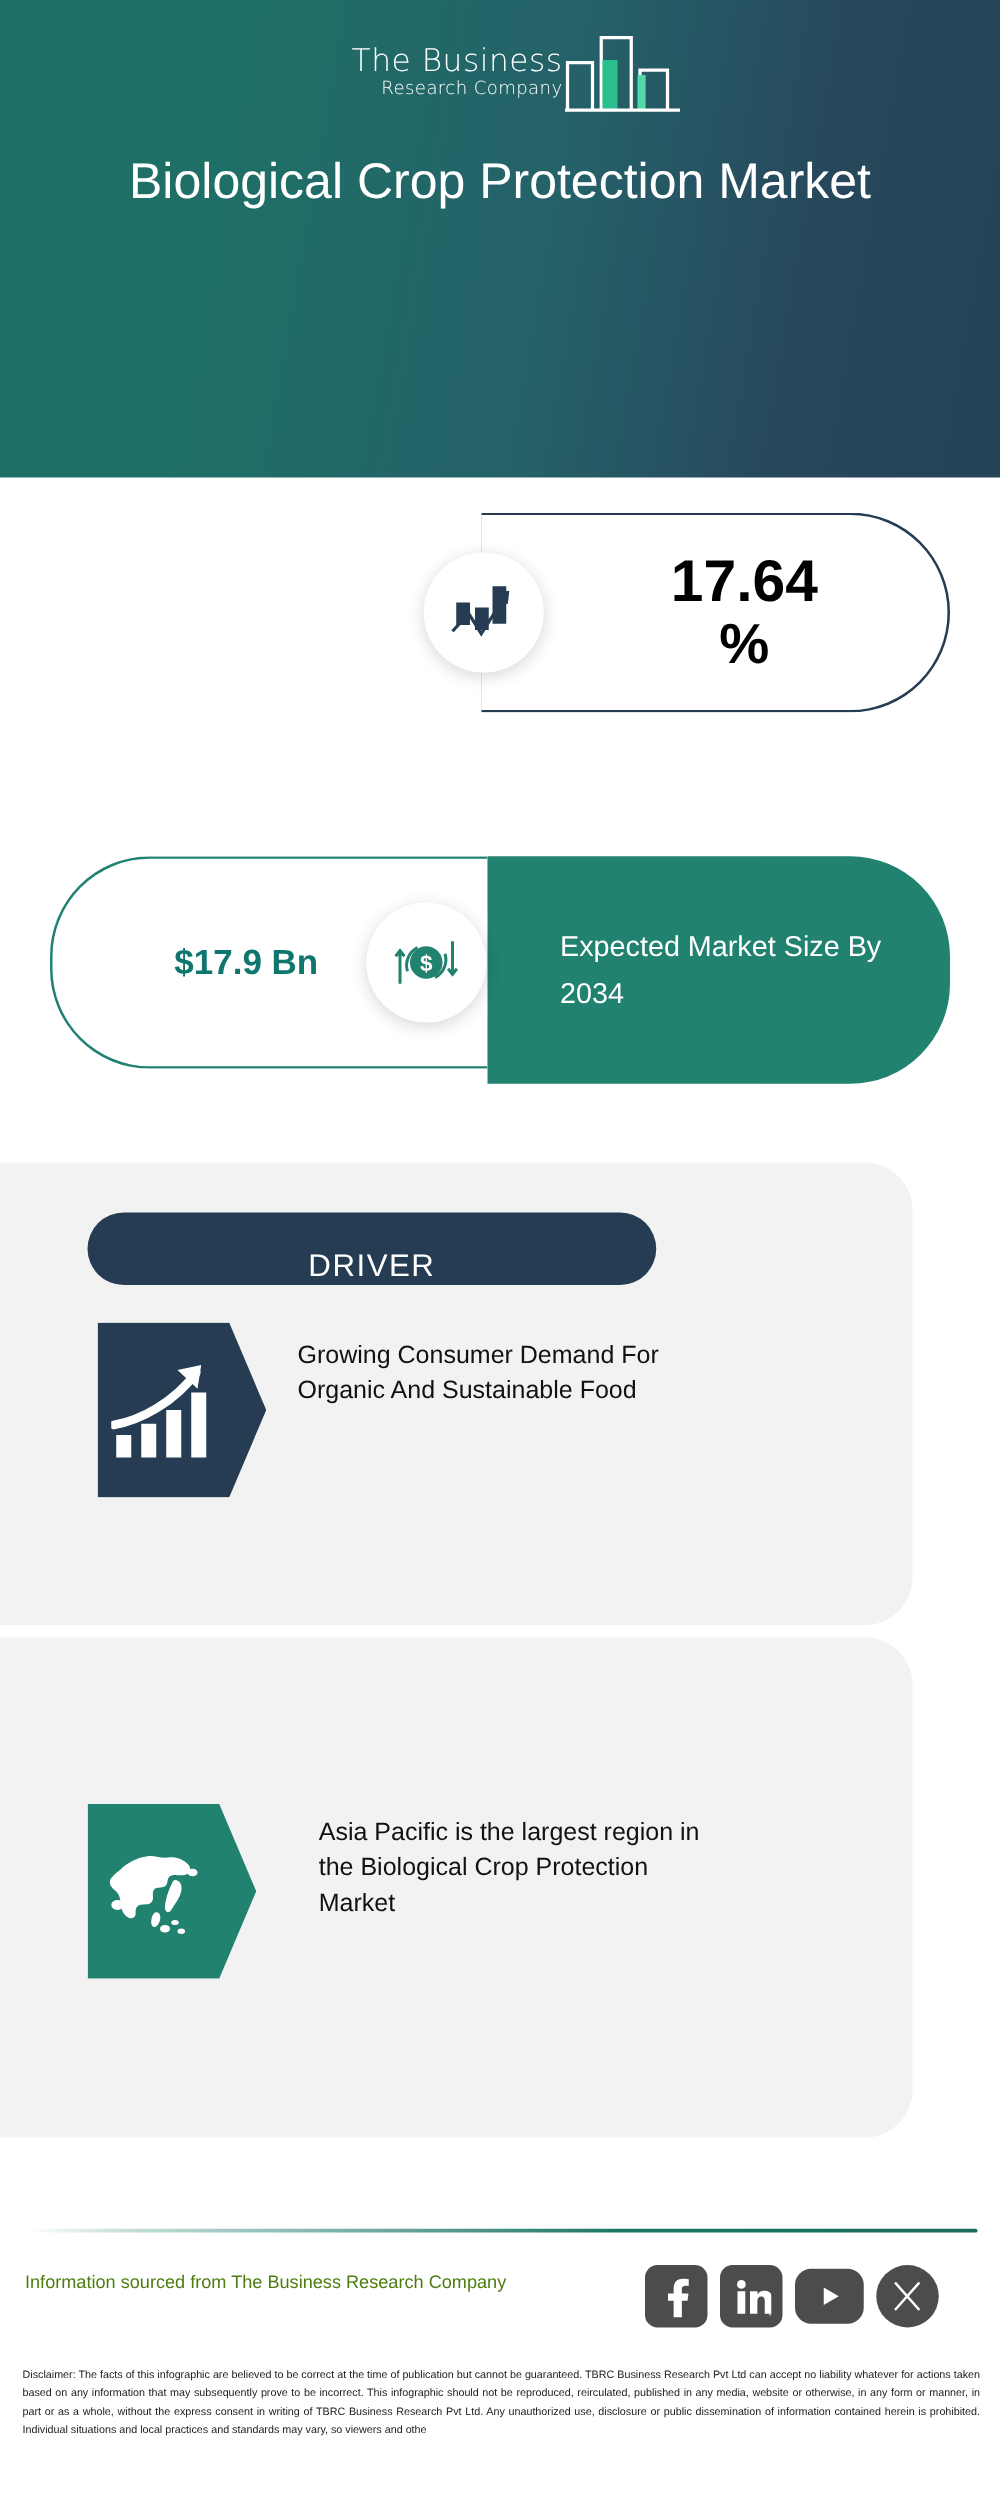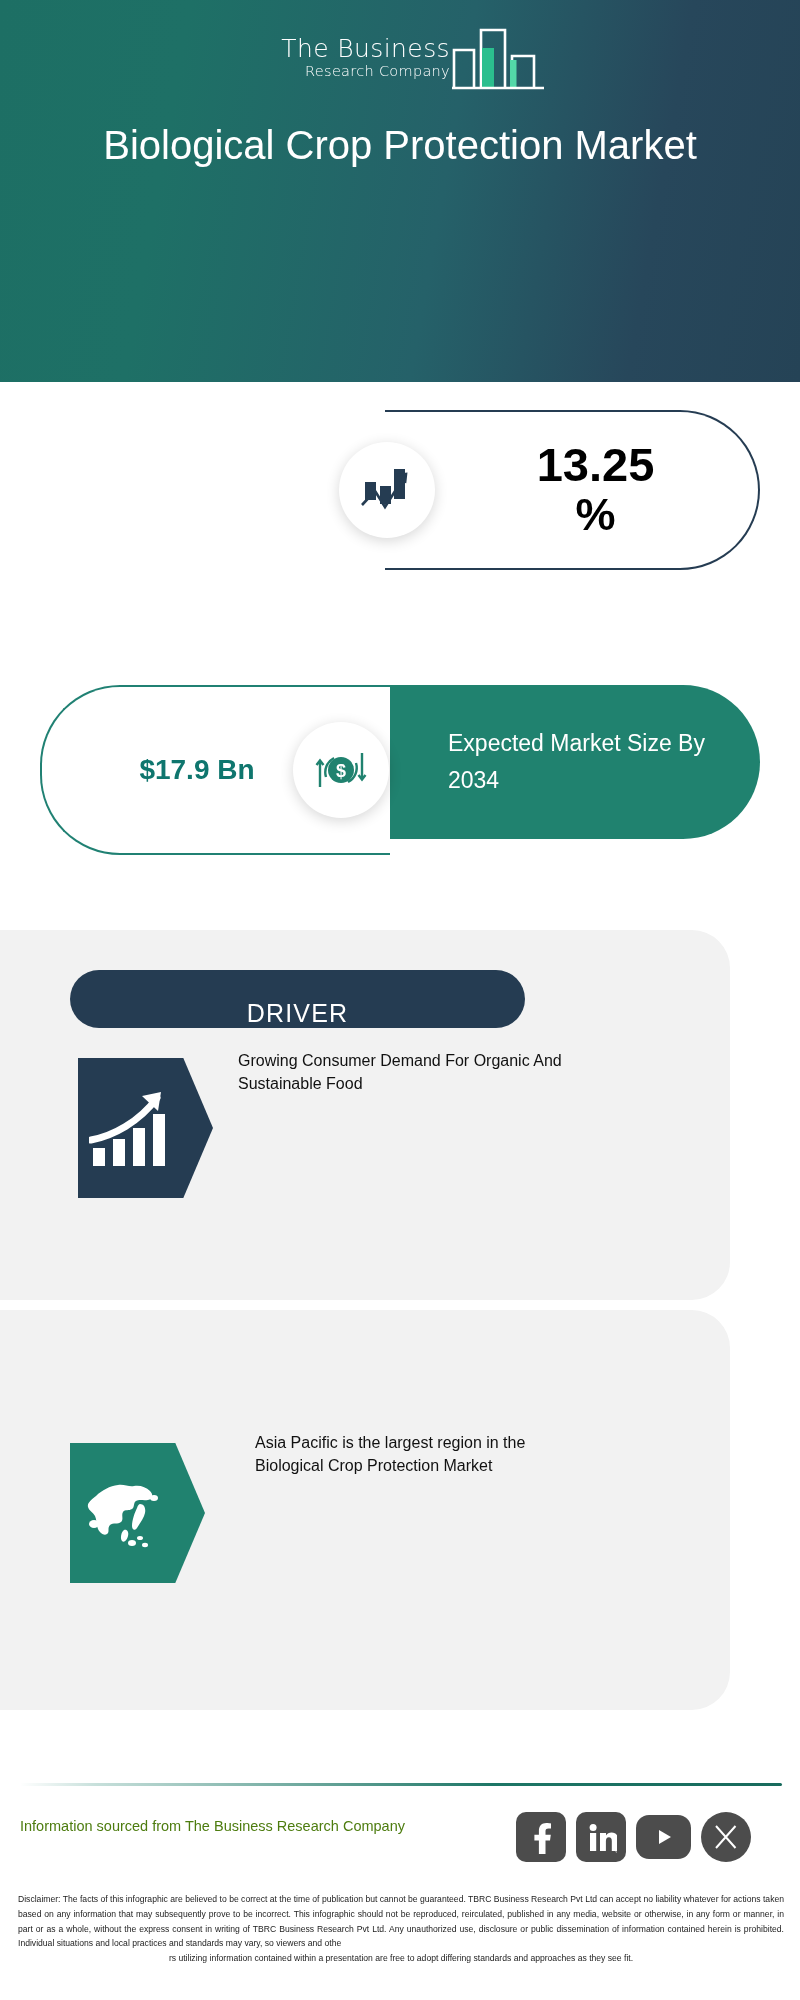--- a/index.html
+++ b/index.html
@@ -70,21 +70,21 @@
     position: absolute; left: 0; top: 0; width: 350px; height: 170px;
     background: #fff; border: 2.5px solid #208173; border-right: none;
     border-radius: 80px 0 0 80px;
     display: flex; align-items: center; justify-content: center;
   }
   .stat2 .light .val {
     color: #0f766e; font-weight: bold; font-size: 28px; 
     padding-right: 38px;
   }
   .stat2 .dark {
-    position: absolute; left: 350px; top: 0px; width: 370px; height: 154px;
+    position: absolute; left: 350px; top: 0px; width: 370px; height: 182px;
     background: #20826f; border-radius: 0 80px 80px 0;
     display: flex; align-items: center; justify-content: center;
   }
   .stat2 .dark .lbl {
     color: #fff; font-size: 23px; line-height: 1.62; text-align: left;
     padding-left: 58px; width: 100%;
   }
 
   .badge-circle {
     position: absolute; width: 96px; height: 96px; border-radius: 50%;
@@ -110,21 +110,21 @@
 
   .hexicon {
     position: absolute; width: 135px; height: 140px;
     clip-path: polygon(0 0, 78% 0, 100% 50%, 78% 100%, 0 100%);
     display: flex; align-items: center; justify-content: center;
   }
   .hex-driver { left: 78px; top: 128px; background: #253c52; }
   .hex-region { left: 70px; top: 133px; background: #20826f; }
 
   .sect-text {
-    position: absolute; color: #111; font-size: 16px; line-height: 1.42;
+    position: absolute; color: #111; font-size: 20px; line-height: 1.42; margin-top: 20px;
   }
   .text-driver { left: 238px; top: 120px; width: 330px; }
   .text-region { left: 255px; top: 122px; width: 330px; }
 
   
   .divider {
     position: absolute; left: 20px; top: 1783px; width: 762px; height: 3px;
     background: linear-gradient(90deg, rgba(32,130,111,0) 0%, rgba(32,130,111,.25) 10%, #1d7666 62%, #186b5d 100%);
     border-radius: 2px;
   }
@@ -167,21 +167,21 @@
           </svg>
         </div>
       </div>
     </div>
     <div class="header-title">Biological Crop Protection Market</div>
   </div>
 
   <div class="stat1">
     <div class="light">
       <div class="val">
-        <span>13.25</span>
+        <span>17.64</span>
         <span class="pct">%</span>
       </div>
     </div>
     <div class="badge-circle" style="left:299px; top:32px;">
       <svg width="56" height="52" viewBox="0 0 56 52">
         <rect x="6" y="18" width="11" height="18" fill="#253c52"></rect>
         <rect x="21" y="22" width="11" height="18" fill="#253c52"></rect>
         <rect x="35" y="5" width="11" height="30" fill="#253c52"></rect>
         <path d="M3 41 L16 27 L26 43 L45 13" fill="none" stroke="#253c52" stroke-width="2.6"></path>
         <path d="M38 11 L47 10 L46 19" fill="none" stroke="#253c52" stroke-width="2.6"></path>
@@ -272,16 +272,15 @@
     </div>
     <div class="soc circle">
       <svg width="30" height="30" viewBox="0 0 30 30">
         <path fill="none" stroke="#ffffff" stroke-width="2" d="M5 4 L24.5 26 M24.5 4 L5 26"></path>
       </svg>
     </div>
   </div>
 
   <div class="disclaimer">
     <span>Disclaimer: The facts of this infographic are believed to be correct at the time of publication but cannot be guaranteed. TBRC Business Research Pvt Ltd can accept no liability whatever for actions taken based on any information that may subsequently prove to be incorrect. This infographic should not be reproduced, reirculated, published in any media, website or otherwise, in any form or manner, in part or as a whole, without the express consent in writing of TBRC Business Research Pvt Ltd. Any unauthorized use, disclosure or public dissemination of information contained herein is prohibited. Individual situations and local practices and standards may vary, so viewers and othe</span>
-    <div class="last">rs utilizing information contained within a presentation are free to adopt differing standards and approaches as they see fit.</div>
   </div>
 
 </div>
 
 </body></html>

